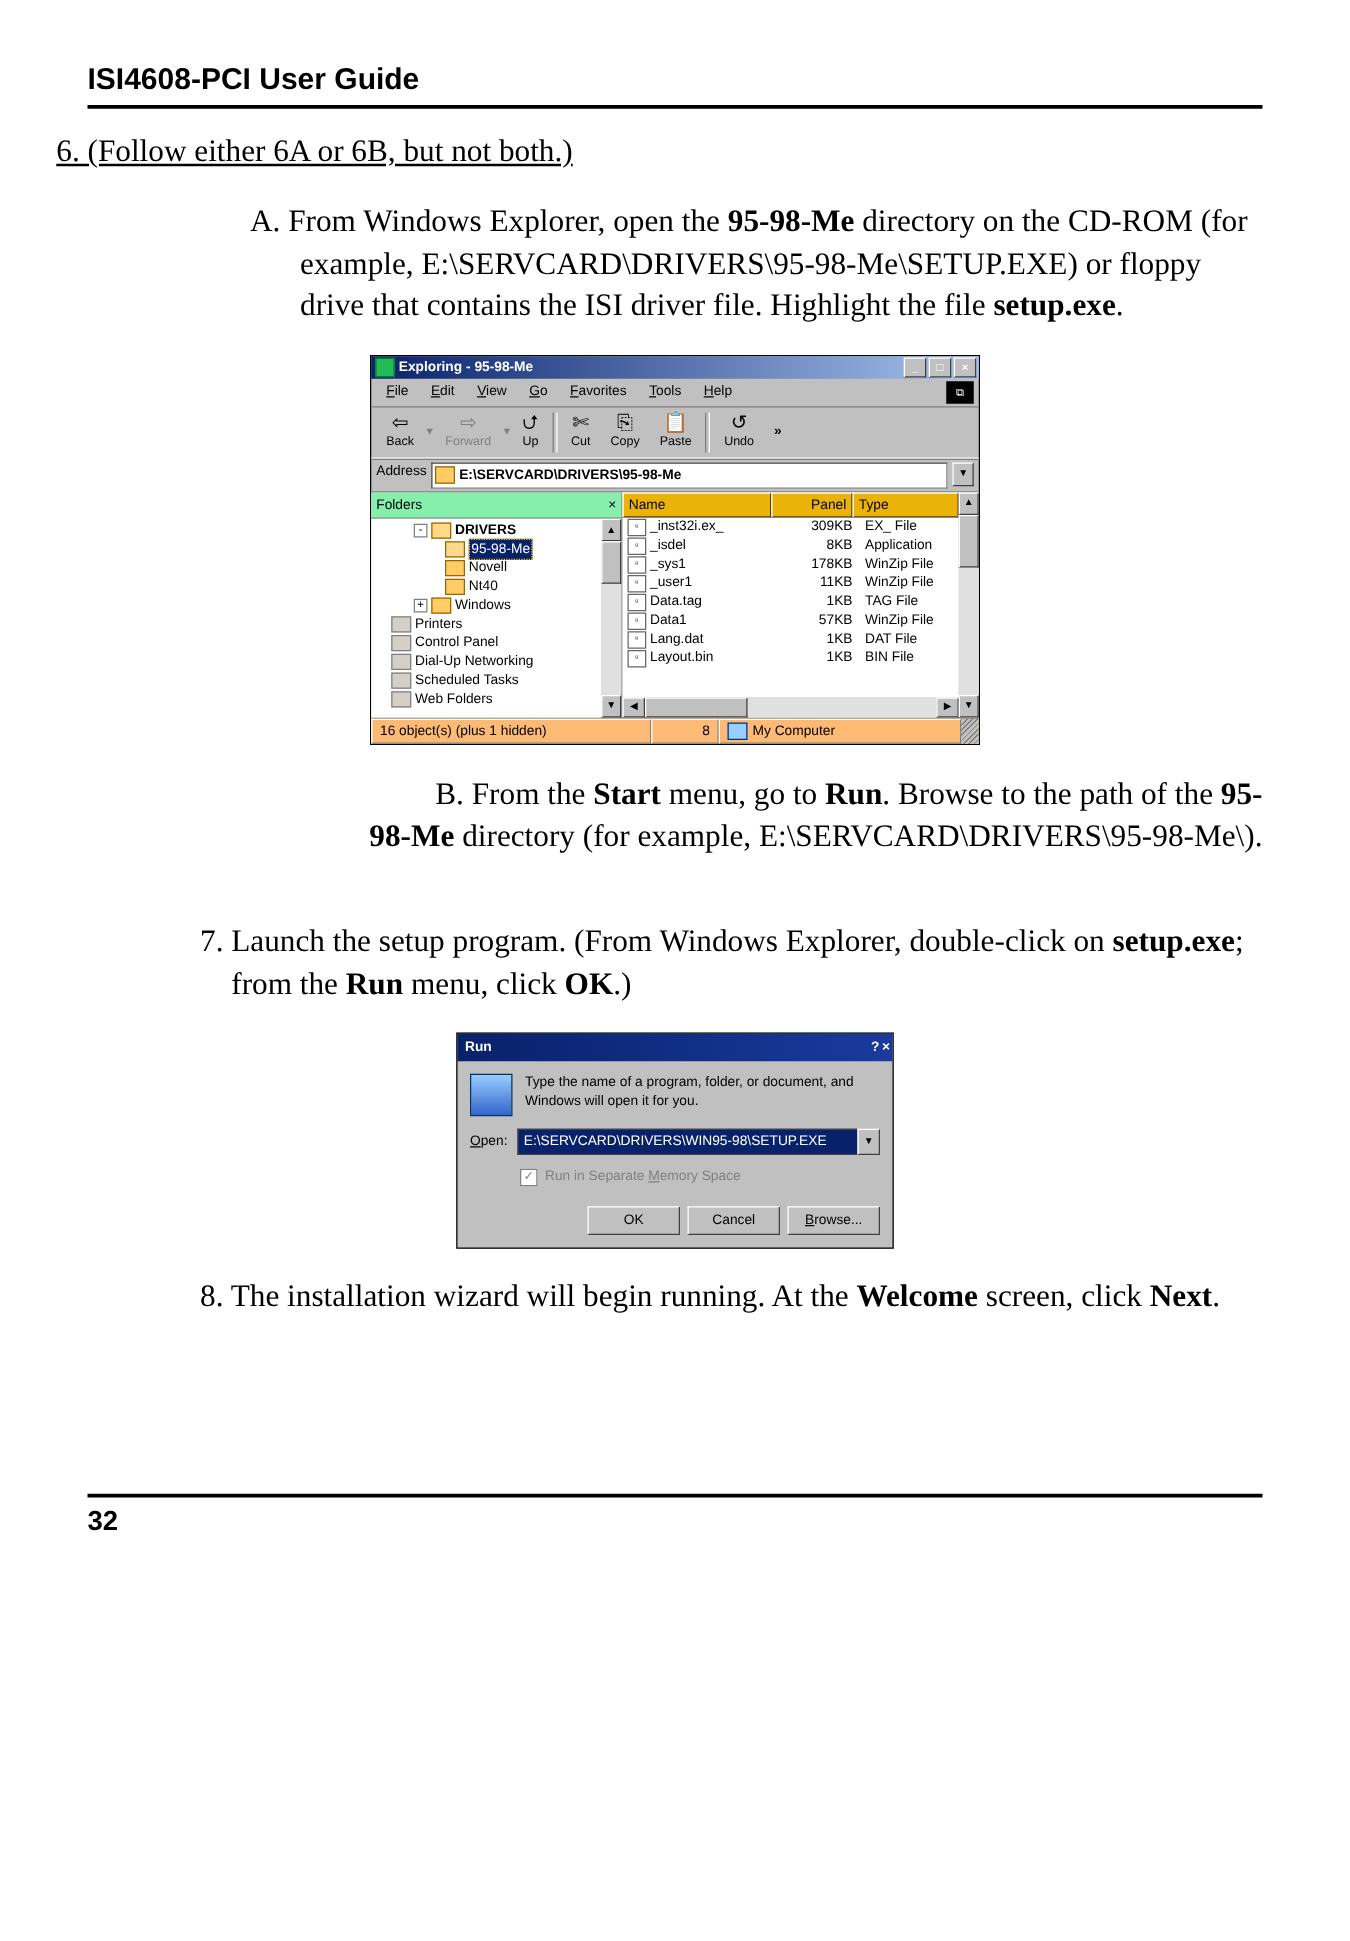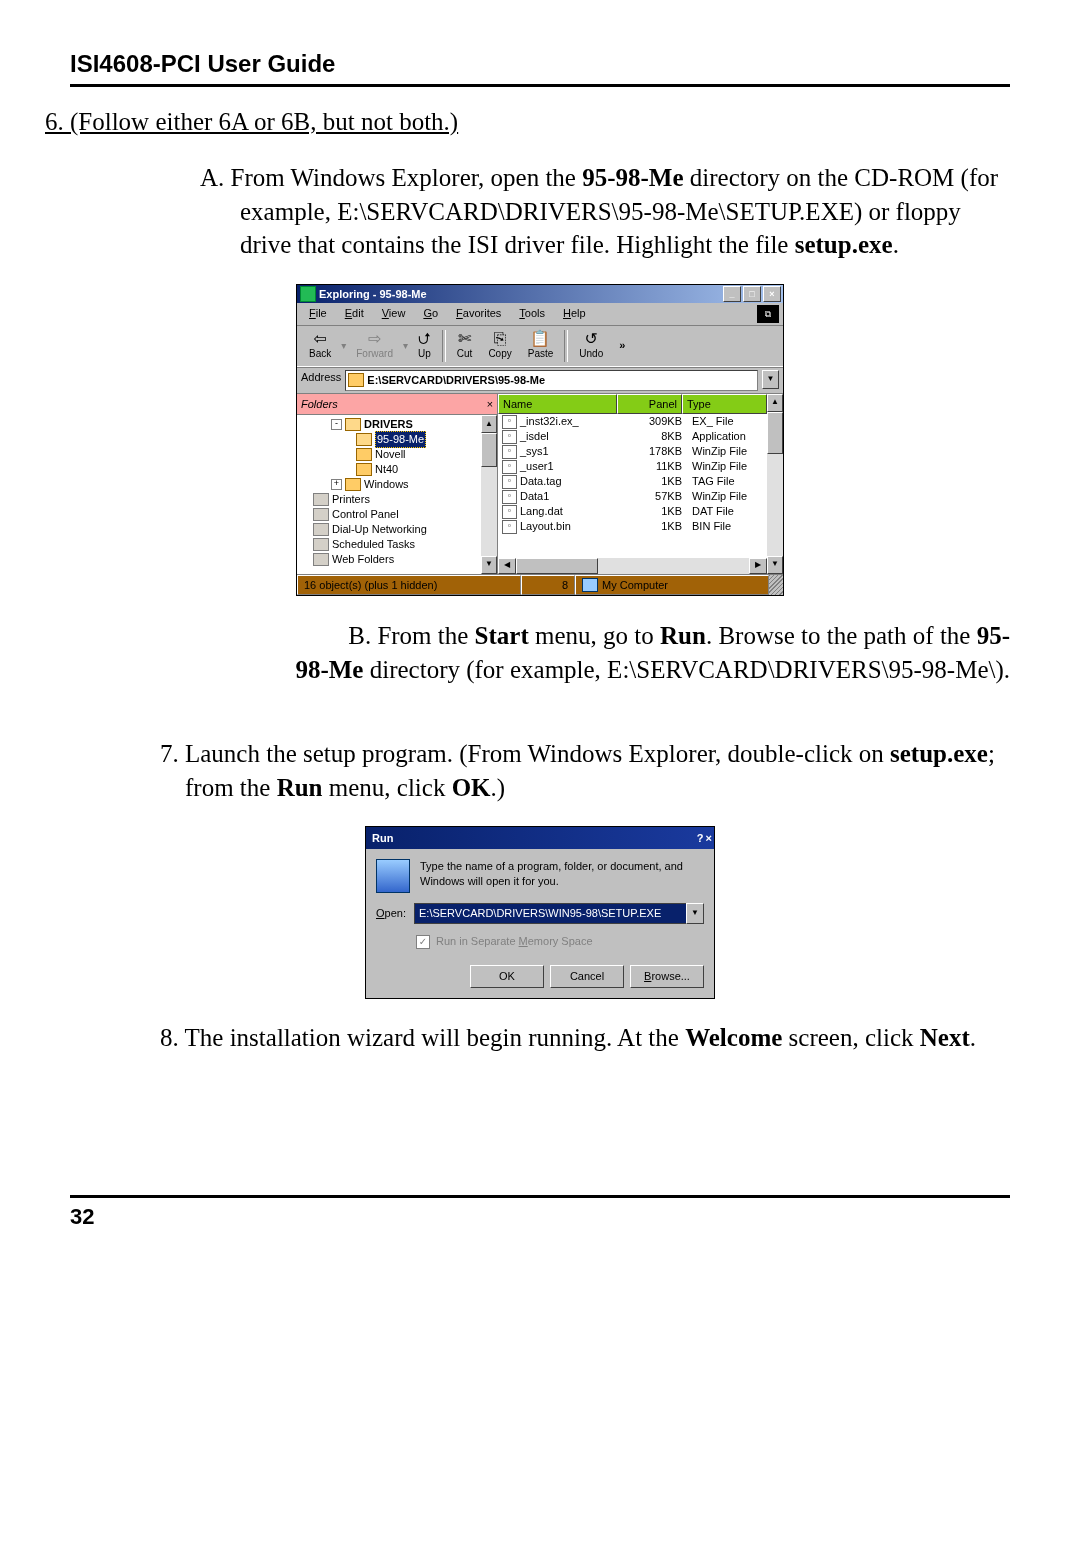--- a/index.html
+++ b/index.html
@@ -62,50 +62,50 @@
   .tbtn.enabled { color:#000; }
   .tbtn .ic { font-size:16px; line-height:1; }
   .chevbtn { width:22px; text-align:center; font-weight:bold; color:#000;}
   .sep { width:2px; height:32px; border-left:1px solid #808080; border-right:1px solid #fff; margin:0 3px;}
   .addrbar { display:flex; padding:2px 4px; gap:4px; border-top:1px solid #808080;}
   .addrbar .fld { flex:1; display:flex; align-items:center; background:#fff; border:1px solid #808080; border-top-color:#404040; border-left-color:#404040; padding:1px 2px; height:17px;}
   .addrbar .foldericon { width:14px;height:12px;background:#fc6;border:1px solid #960;margin-right:3px;}
   .addrbar .dd { width:15px; height:17px; background:#c0c0c0; border:1px solid #fff;border-right-color:#404040;border-bottom-color:#404040; display:flex;align-items:center;justify-content:center;font-size:8px;}
   .panes { display:flex; height:180px; border-top:1px solid #808080;}
   .treepane { width:200px; display:flex; flex-direction:column; background:#c0c0c0; border-right:1px solid #808080;}
-  .treepane .paneheader { display:flex; align-items:flex-start; padding:3px 4px; background:#fca5a5; border-bottom:1px solid #808080; font-size:11px;font-style:italic;}
+  .treepane .paneheader { display:flex; align-items:flex-start; padding:3px 4px; background:#86efac; border-bottom:1px solid #808080; font-size:11px;}
   .treepane .paneheader .close { margin-left:auto; font-family:Arial;}
   .treebody { flex:1; background:#fff; overflow:hidden; position:relative; padding:2px 0 0 4px;}
   .treebody .node { white-space:nowrap; line-height:15px; height:15px; display:flex; align-items:center;}
   .treebody .node .exp { display:inline-block;width:9px;height:9px;border:1px solid #808080;font-size:9px;line-height:7px;text-align:center;margin-right:3px;color:#000;background:#fff;}
   .treebody .node .fic { width:14px;height:11px;background:#fc6;border:1px solid #960;margin-right:3px;display:inline-block;}
   .treebody .node .fic.open { background:#fed98a;}
   .treebody .node .fic.sys { background:#d4d0c8; border-color:#808080;}
   .treebody .node.sel span.lbl { background:#08216b;color:#fff;border:1px dotted #fc0;padding:0 1px;}
   .treebody .node.boldn span.lbl { font-weight:bold; }
   .vscroll { width:16px; background:#c0c0c0; display:flex; flex-direction:column;}
   .vscroll .sb { height:16px; border:1px solid #fff; border-right-color:#404040; border-bottom-color:#404040; display:flex;align-items:center;justify-content:center;font-size:8px;}
   .vscroll .track { flex:1; background:#e0e0e0; position:relative;}
   .vscroll .thumb { position:absolute; left:0;right:0; background:#c0c0c0;border:1px solid #fff;border-right-color:#404040;border-bottom-color:#404040;}
   .listpane { flex:1; display:flex; background:#fff;}
   .listcols { flex:1; display:flex; flex-direction:column;}
-  .colhead { display:flex; background:#84cc16; }
+  .colhead { display:flex; background:#eab308; }
   .colhead .ch { border:1px solid #fff; border-right-color:#404040; border-bottom-color:#404040; padding:2px 4px; font-size:11px;}
   .ch.name{flex:1;} .ch.size{width:55px;text-align:right;} .ch.type{width:75px;}
   .filelist { flex:1; overflow:hidden;}
   .frow { display:flex; line-height:15px; height:15px; font-size:11px; align-items:center;}
   .frow .fn { flex:1; padding-left:4px; display:flex; align-items:center; gap:3px; white-space:nowrap;}
   .frow .fsz { width:55px; text-align:right; padding-right:6px;}
   .frow .ftp { width:75px; padding-left:4px; white-space:nowrap;}
   .frow .ficon { width:13px;height:12px;border:1px solid #666;background:#fff;display:inline-block;font-size:8px;line-height:10px;text-align:center;}
   .hscroll { height:16px; display:flex; background:#c0c0c0;}
   .hscroll .sb { width:16px; border:1px solid #fff; border-right-color:#404040; border-bottom-color:#404040; display:flex;align-items:center;justify-content:center;font-size:8px;}
   .hscroll .track { flex:1; background:#e0e0e0; position:relative;}
   .hscroll .thumb { position:absolute; top:0;bottom:0; background:#c0c0c0;border:1px solid #fff;border-right-color:#404040;border-bottom-color:#404040;}
-  .statusbar { display:flex; border-top:1px solid #808080; background:#a16207;}
+  .statusbar { display:flex; border-top:1px solid #808080; background:#fdba74;}
   .statusbar .cell { border:1px solid #808080; border-top-color:#fff; border-left-color:#fff; padding:2px 6px; font-size:11px;}
   .statusbar .cell.a{ width:210px;} .statusbar .cell.b{ width:40px; text-align:right;} .statusbar .cell.c{ flex:1; display:flex; align-items:center; gap:4px;}
   .statusbar .grip { width:14px; background:repeating-linear-gradient(135deg,#808080 0 1px,#c0c0c0 1px 3px);}
 
   
   .rundlg {
     display:inline-block;
     width:348px;
     background:#c0c0c0;
     border:1px solid #000;

